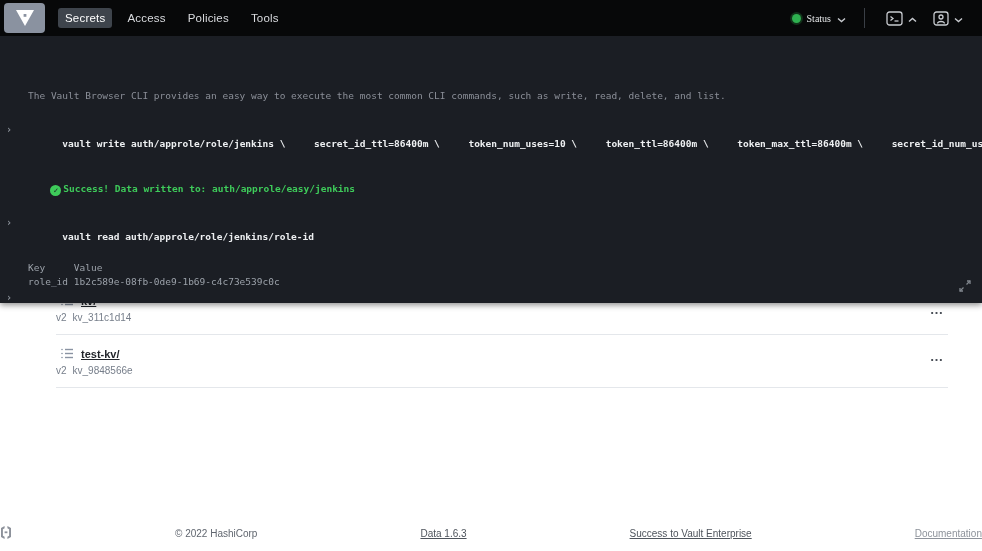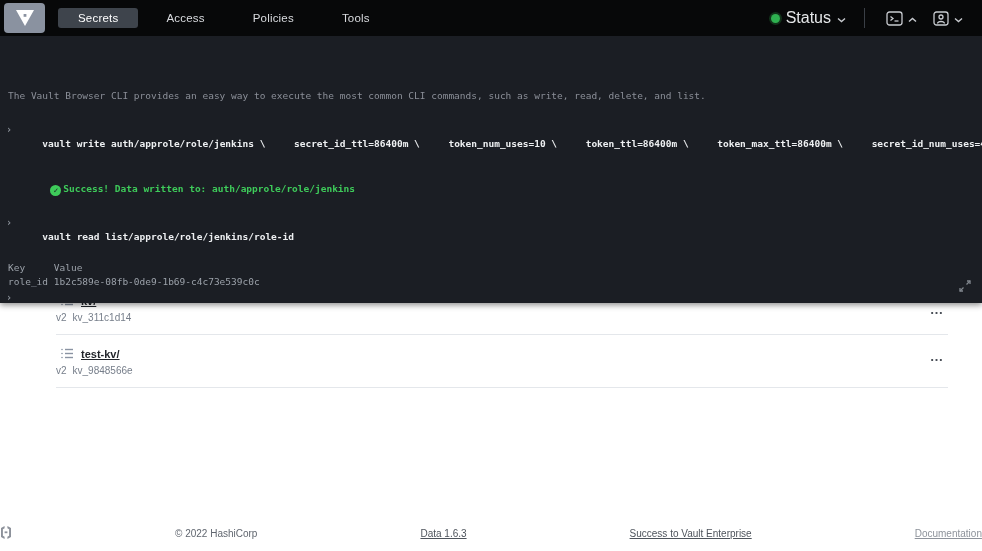--- a/index.html
+++ b/index.html
@@ -10,41 +10,41 @@
   .navbar {
     position:absolute; top:0; left:0; width:982px; height:36px;
     background:#070809; display:flex; align-items:center; z-index:20;
   }
   .logo-box {
     width:41px; height:30px; margin:3px 0 3px 4px; background:#8a92a0;
     border-radius:4px; display:flex; align-items:center; justify-content:center;
   }
   .nav-items { display:flex; align-items:center; margin-left:13px; gap:8px; list-style:none; }
   .nav-item {
-    color:#d9dbdf; font-size:11.5px; padding:4px 20px; border-radius:3px;
+    color:#d9dbdf; font-size:11.5px; padding:4px 7px; border-radius:3px;
     cursor:pointer; letter-spacing:.2px;
   }
   .nav-item.active { background:#3e444c; color:#ffffff; }
   .nav-right { margin-left:auto; display:flex; align-items:center; padding-right:16px; gap:10px; }
   .status-group { display:flex; align-items:center; gap:6px; cursor:pointer; }
   .status-dot { width:9px; height:9px; border-radius:50%; background:#2eb050; box-shadow:0 0 0 2px rgba(46,176,80,.25); }
-  .status-label { color:#e6e8ea; font-size:16px; }
+  .status-label { color:#e6e8ea; font-size:10px;font-family:Liberation Serif, serif; }
   .nav-divider { width:1px; height:20px; background:#3a3f46; margin:0 8px; }
   .icon-btn { display:flex; align-items:center; gap:5px; cursor:pointer; padding:2px 3px; }
   .chev { display:inline-block; }
 
   
   .console {
     position:absolute; top:36px; left:0; width:982px; height:267px;
     background:#1b1e24; z-index:10; overflow:hidden;
     font-family:"DejaVu Sans Mono", monospace; font-size:9.5px; line-height:14px;
     box-shadow:0 2px 6px rgba(0,0,0,.45);
   }
   .console-body { padding-top:53px; }
-  .cline { white-space:pre; padding-left:8px; position:relative; }
+  .cline { white-space:pre; padding-left:28px; position:relative; }
   .cline.intro { color:#8b8f98; }
   .cline.command { color:#eef0f2; font-weight:bold; margin-top:6px; }
   .cline.command .prompt {
     position:absolute; left:6px; top:0; color:#878d95; font-weight:bold; font-size:10px;
   }
   .cline.success { color:#3ecb5a; font-weight:bold; margin-top:3px; padding-left:16px; }
   .cline.success .check {
     display:inline-block; width:11px; height:11px; border-radius:50%;
     background:#3ecb5a; color:#1b1e24; font-size:8px; line-height:11px; text-align:center;
     margin-right:2px; vertical-align:-1px; font-weight:bold;
@@ -148,25 +148,25 @@
 
 <div class="console">
   <div class="console-body">
     <div class="cline intro">The Vault Browser CLI provides an easy way to execute the most common CLI commands, such as write, read, delete, and list.</div>
 
     <div class="cline command m-t20">
       <span class="prompt">›</span><span>vault write auth/approle/role/jenkins \     secret_id_ttl=86400m \     token_num_uses=10 \     token_ttl=86400m \     token_max_ttl=86400m \     secret_id_num_uses=40 \</span>
     </div>
 
     <div class="cline success">
-      <span class="check">✓</span><span>Success! Data written to: auth/approle/role/jenkins</span>
+      <span class="check">✓</span><span>Success! Data written to: auth/approle/easy/jenkins</span>
     </div>
 
     <div class="cline command">
-      <span class="prompt">›</span><span>vault read list/approle/role/jenkins/role-id</span>
+      <span class="prompt">›</span><span>vault read auth/approle/role/jenkins/role-id</span>
     </div>
 
     <div class="cline output m-t3">Key     Value</div>
     <div class="cline output">role_id 1b2c589e-08fb-0de9-1b69-c4c73e539c0c</div>
 
     <div class="cline command m-t2">
       <span class="prompt">›</span>
     </div>
 
   </div>

